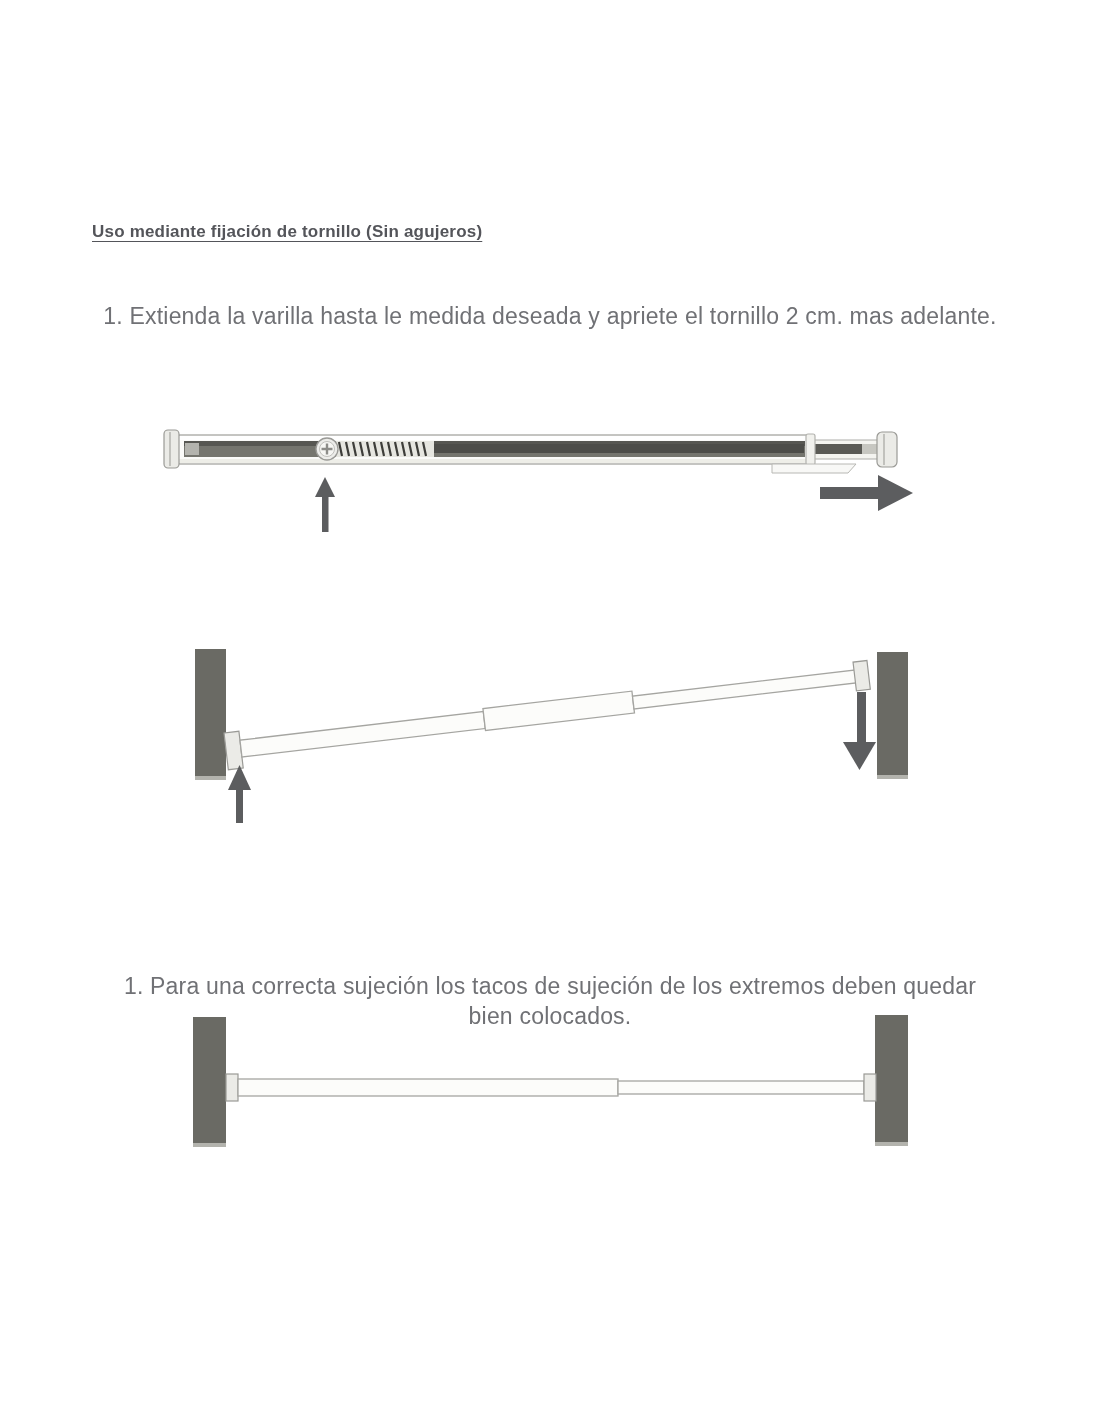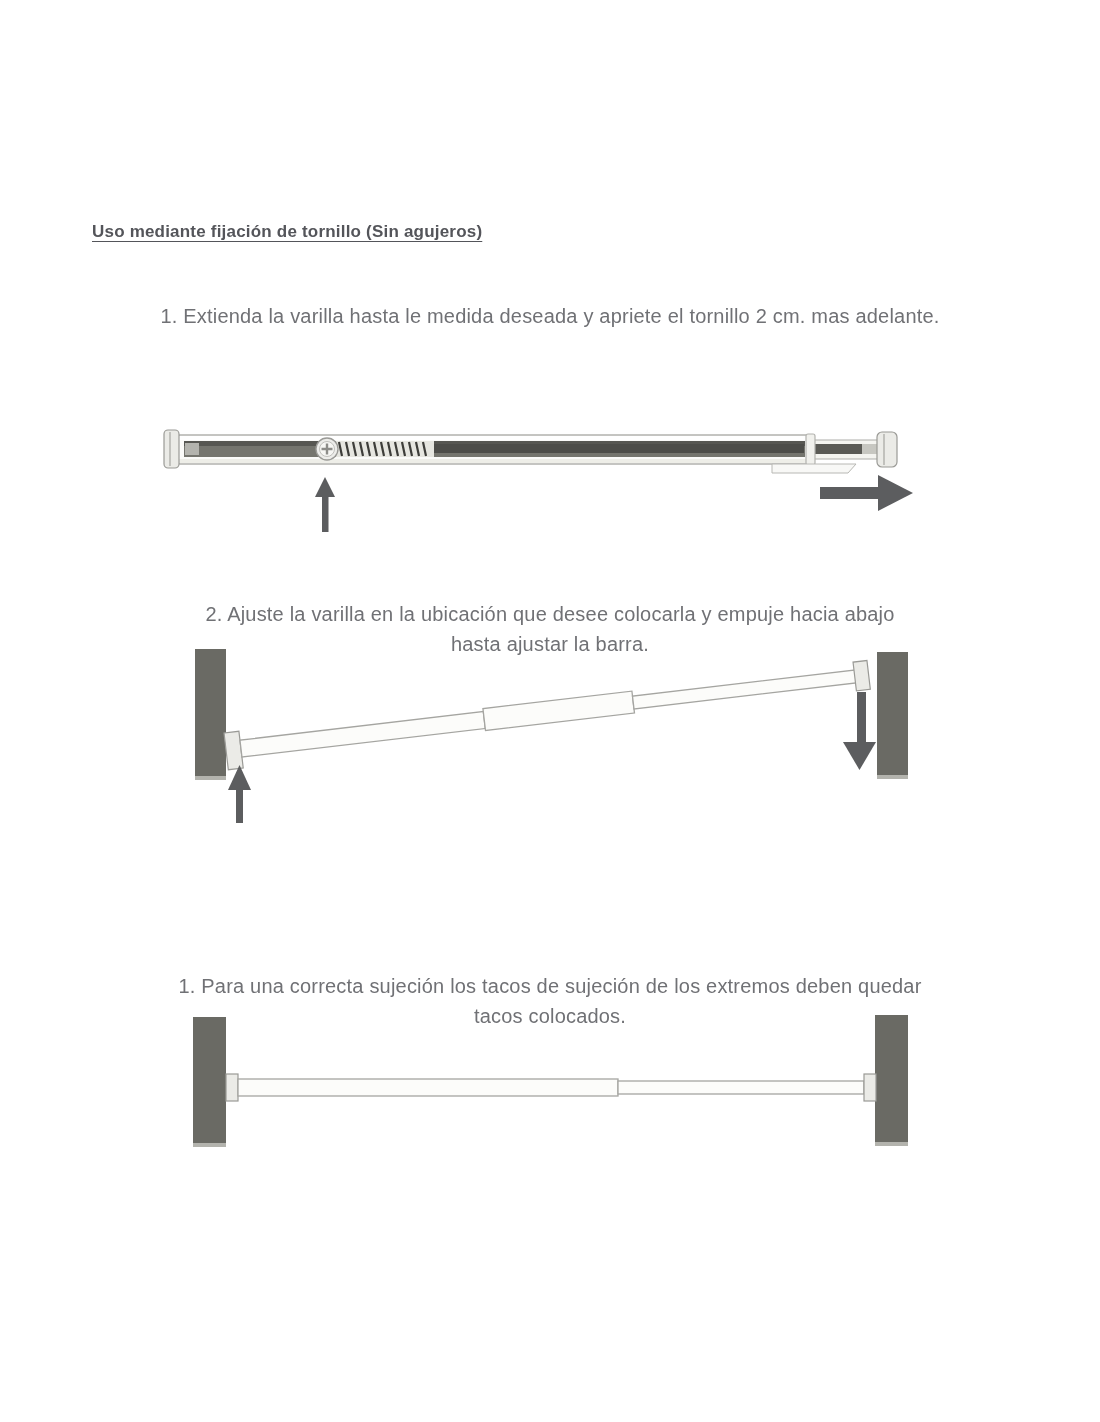--- a/index.html
+++ b/index.html
@@ -22,21 +22,21 @@
     text-underline-offset:4px;
     letter-spacing:0.2px;
     white-space:nowrap;
     margin-left:28px;
   }
   .step{
     position:absolute;
     left:0;
     width:1100px;
     text-align:center;
-    font-size:20px;
+    font-size:23px;
     line-height:30px;
     color:var(--body-text,#707175);
     letter-spacing:0.2px;
   }
   .step-1{top:301px;}
   .step-2{top:599px;}
   .step-3{top:971px;}
   .illus{position:absolute;}
   .illus-1{left:150px;top:415px;}
   .illus-2{left:150px;top:645px;}
@@ -98,24 +98,20 @@
       <polygon points="315,497 335,497 325,477"></polygon>
       <rect x="322" y="496" width="6.5" height="36"></rect>
     </g>
 
     <g class="arrow">
       <rect x="820" y="487" width="60" height="12"></rect>
       <polygon points="878,475 913,493 878,511"></polygon>
     </g>
   </svg>
 
-  <div class="step step-2">
-    <div>2. Ajuste la varilla en la ubicación que desee colocarla y empuje hacia abajo</div>
-    <div>hasta ajustar la barra.</div>
-  </div>
 
   <svg class="illus illus-2" width="810" height="190" viewBox="150 645 810 190">
     <rect x="195" y="649" width="31" height="130" class="wall"></rect>
     <rect x="195" y="776" width="31" height="4" class="wall-base"></rect>
     <rect x="877" y="652" width="31" height="126" class="wall"></rect>
     <rect x="877" y="775" width="31" height="4" class="wall-base"></rect>
 
     <g transform="rotate(-6.7 242 749)">
       <rect x="226" y="731" width="15" height="37" class="rod-cap"></rect>
       <rect x="241" y="740" width="245" height="17" class="rod"></rect>
@@ -130,21 +126,21 @@
     </g>
 
     <g class="arrow">
       <rect x="857" y="692" width="9" height="51"></rect>
       <polygon points="843,742 876,742 859.5,770"></polygon>
     </g>
   </svg>
 
   <div class="step step-3">
     <div>1. Para una correcta sujeción los tacos de sujeción de los extremos deben quedar</div>
-    <div>tacos colocados.</div>
+    <div>bien colocados.</div>
   </div>
 
   <svg class="illus illus-3" width="810" height="150" viewBox="150 1008 810 150">
     <rect x="193" y="1017" width="33" height="130" class="wall"></rect>
     <rect x="193" y="1143" width="33" height="4" class="wall-base"></rect>
     <rect x="875" y="1015" width="33" height="131" class="wall"></rect>
     <rect x="875" y="1142" width="33" height="4" class="wall-base"></rect>
     <g>
       <rect x="226" y="1074" width="12" height="27" class="rod-cap"></rect>
       <rect x="238" y="1079" width="380" height="17" class="rod"></rect>

